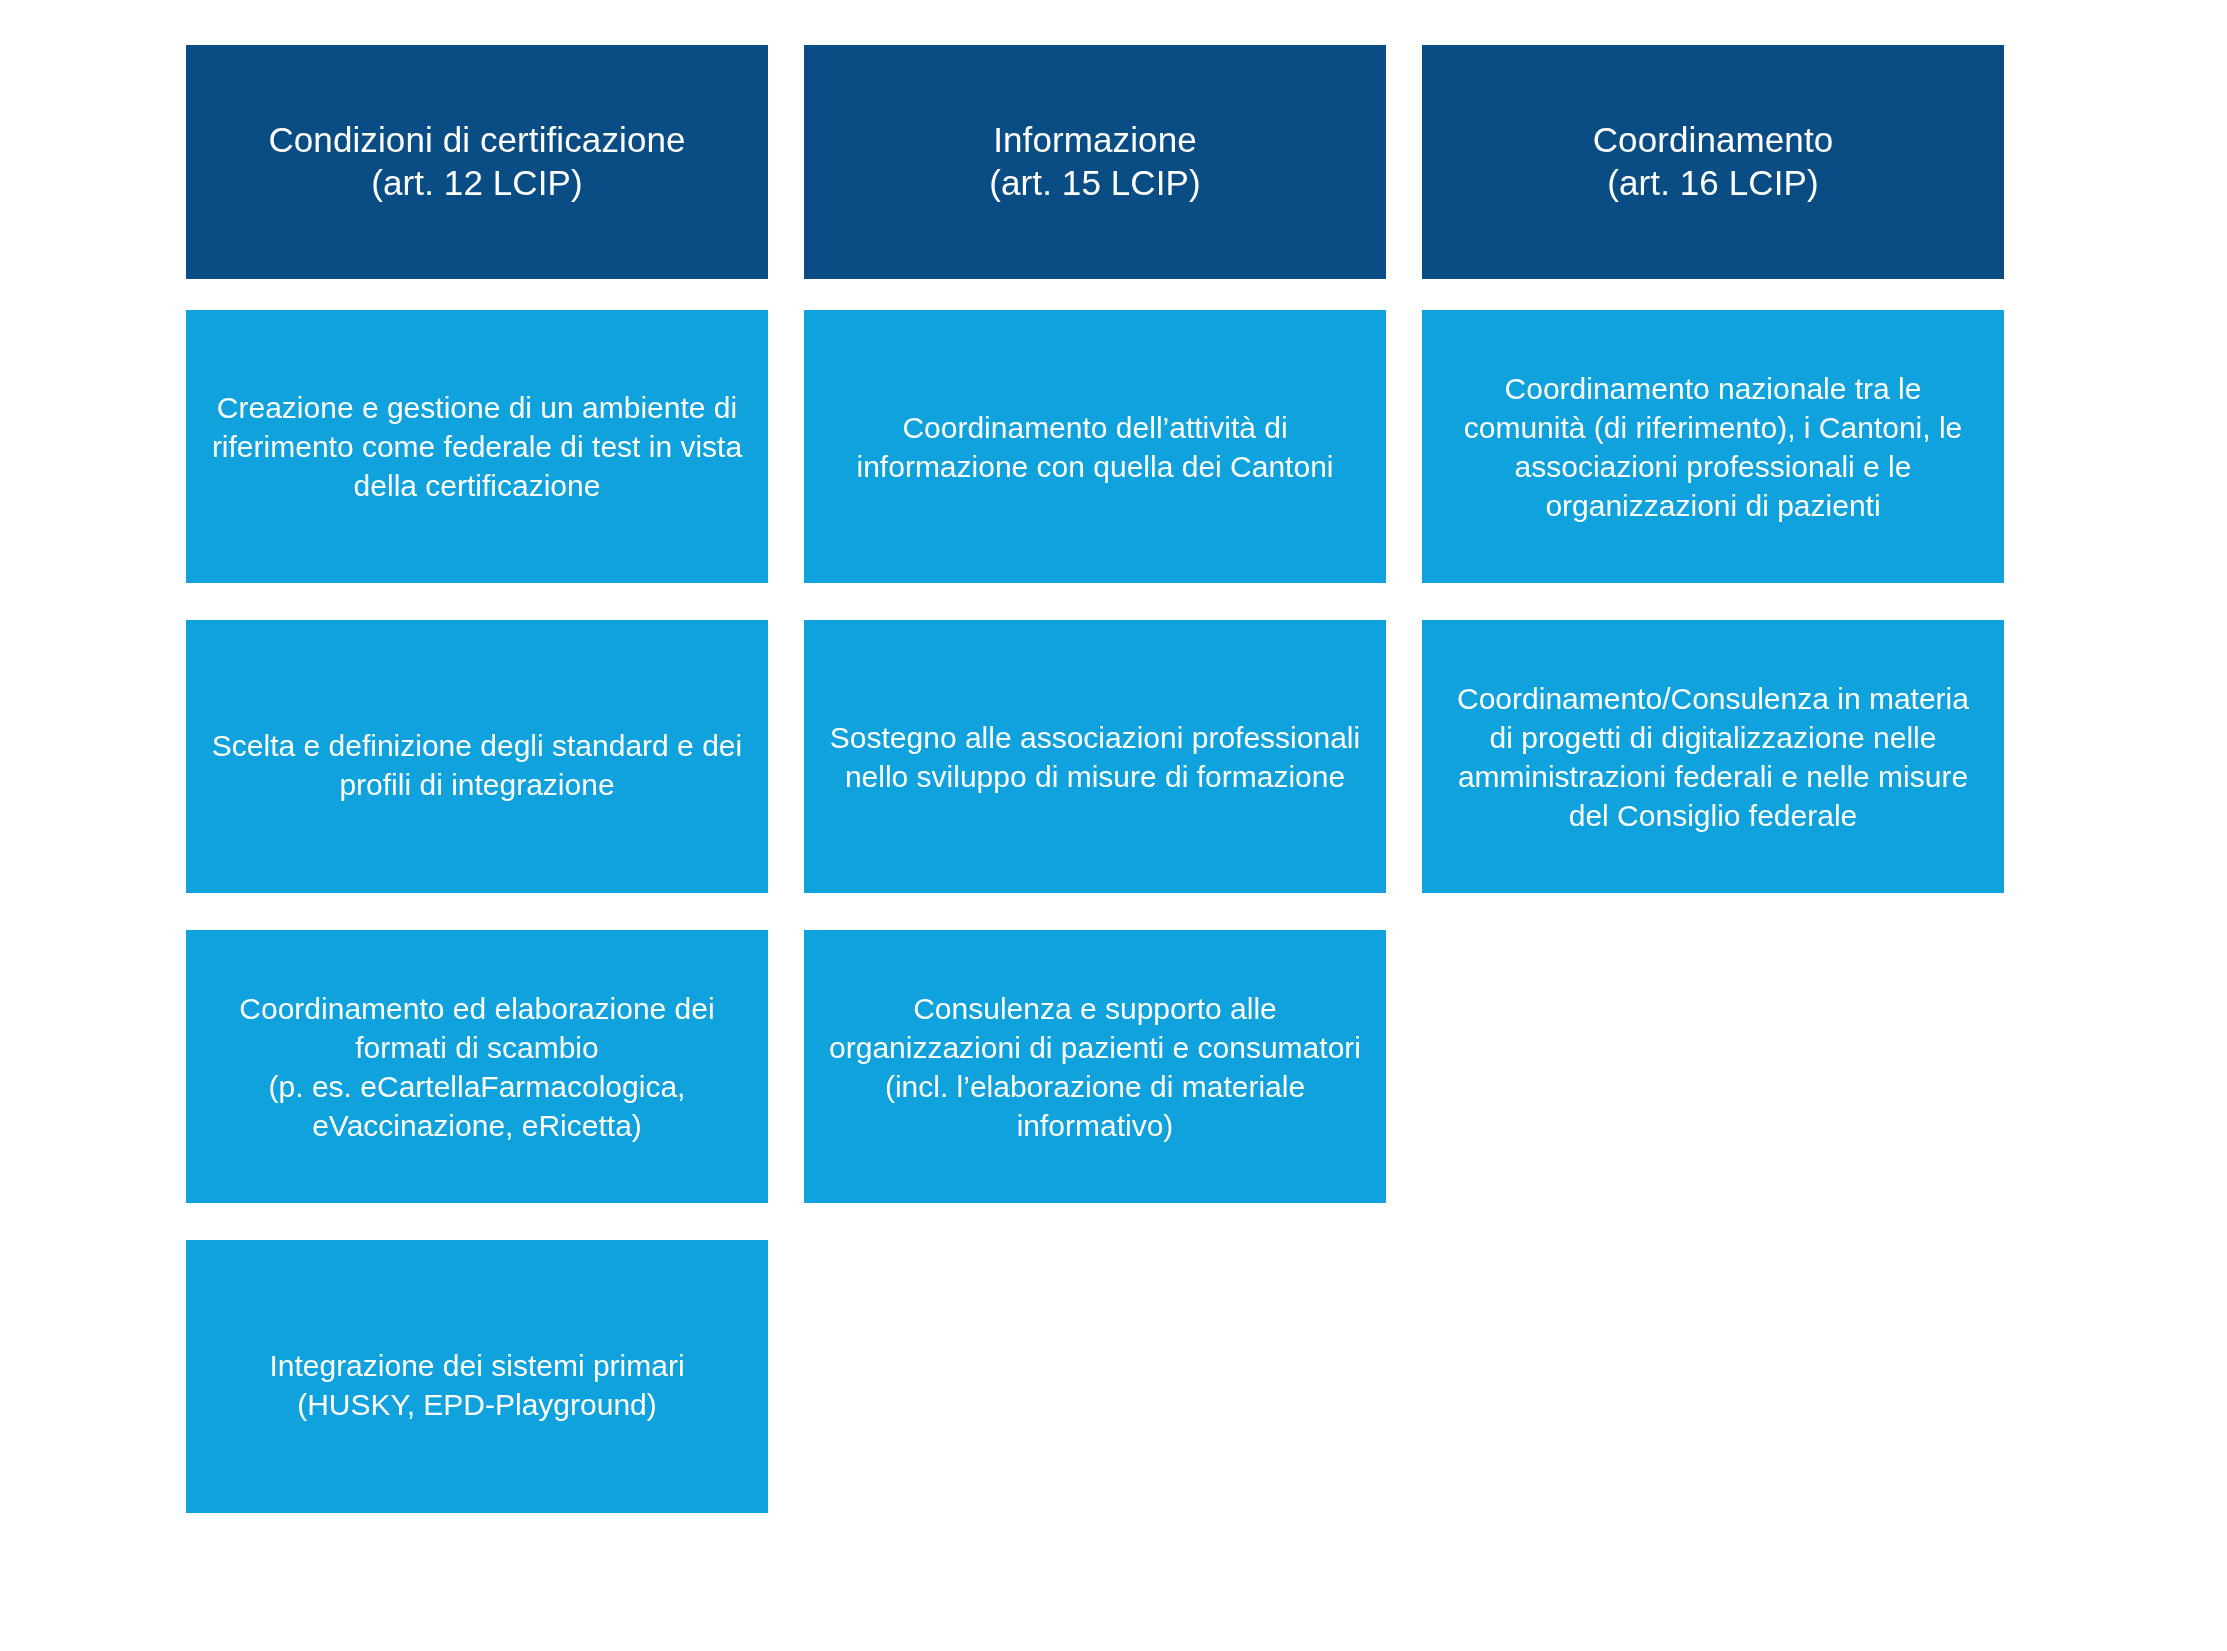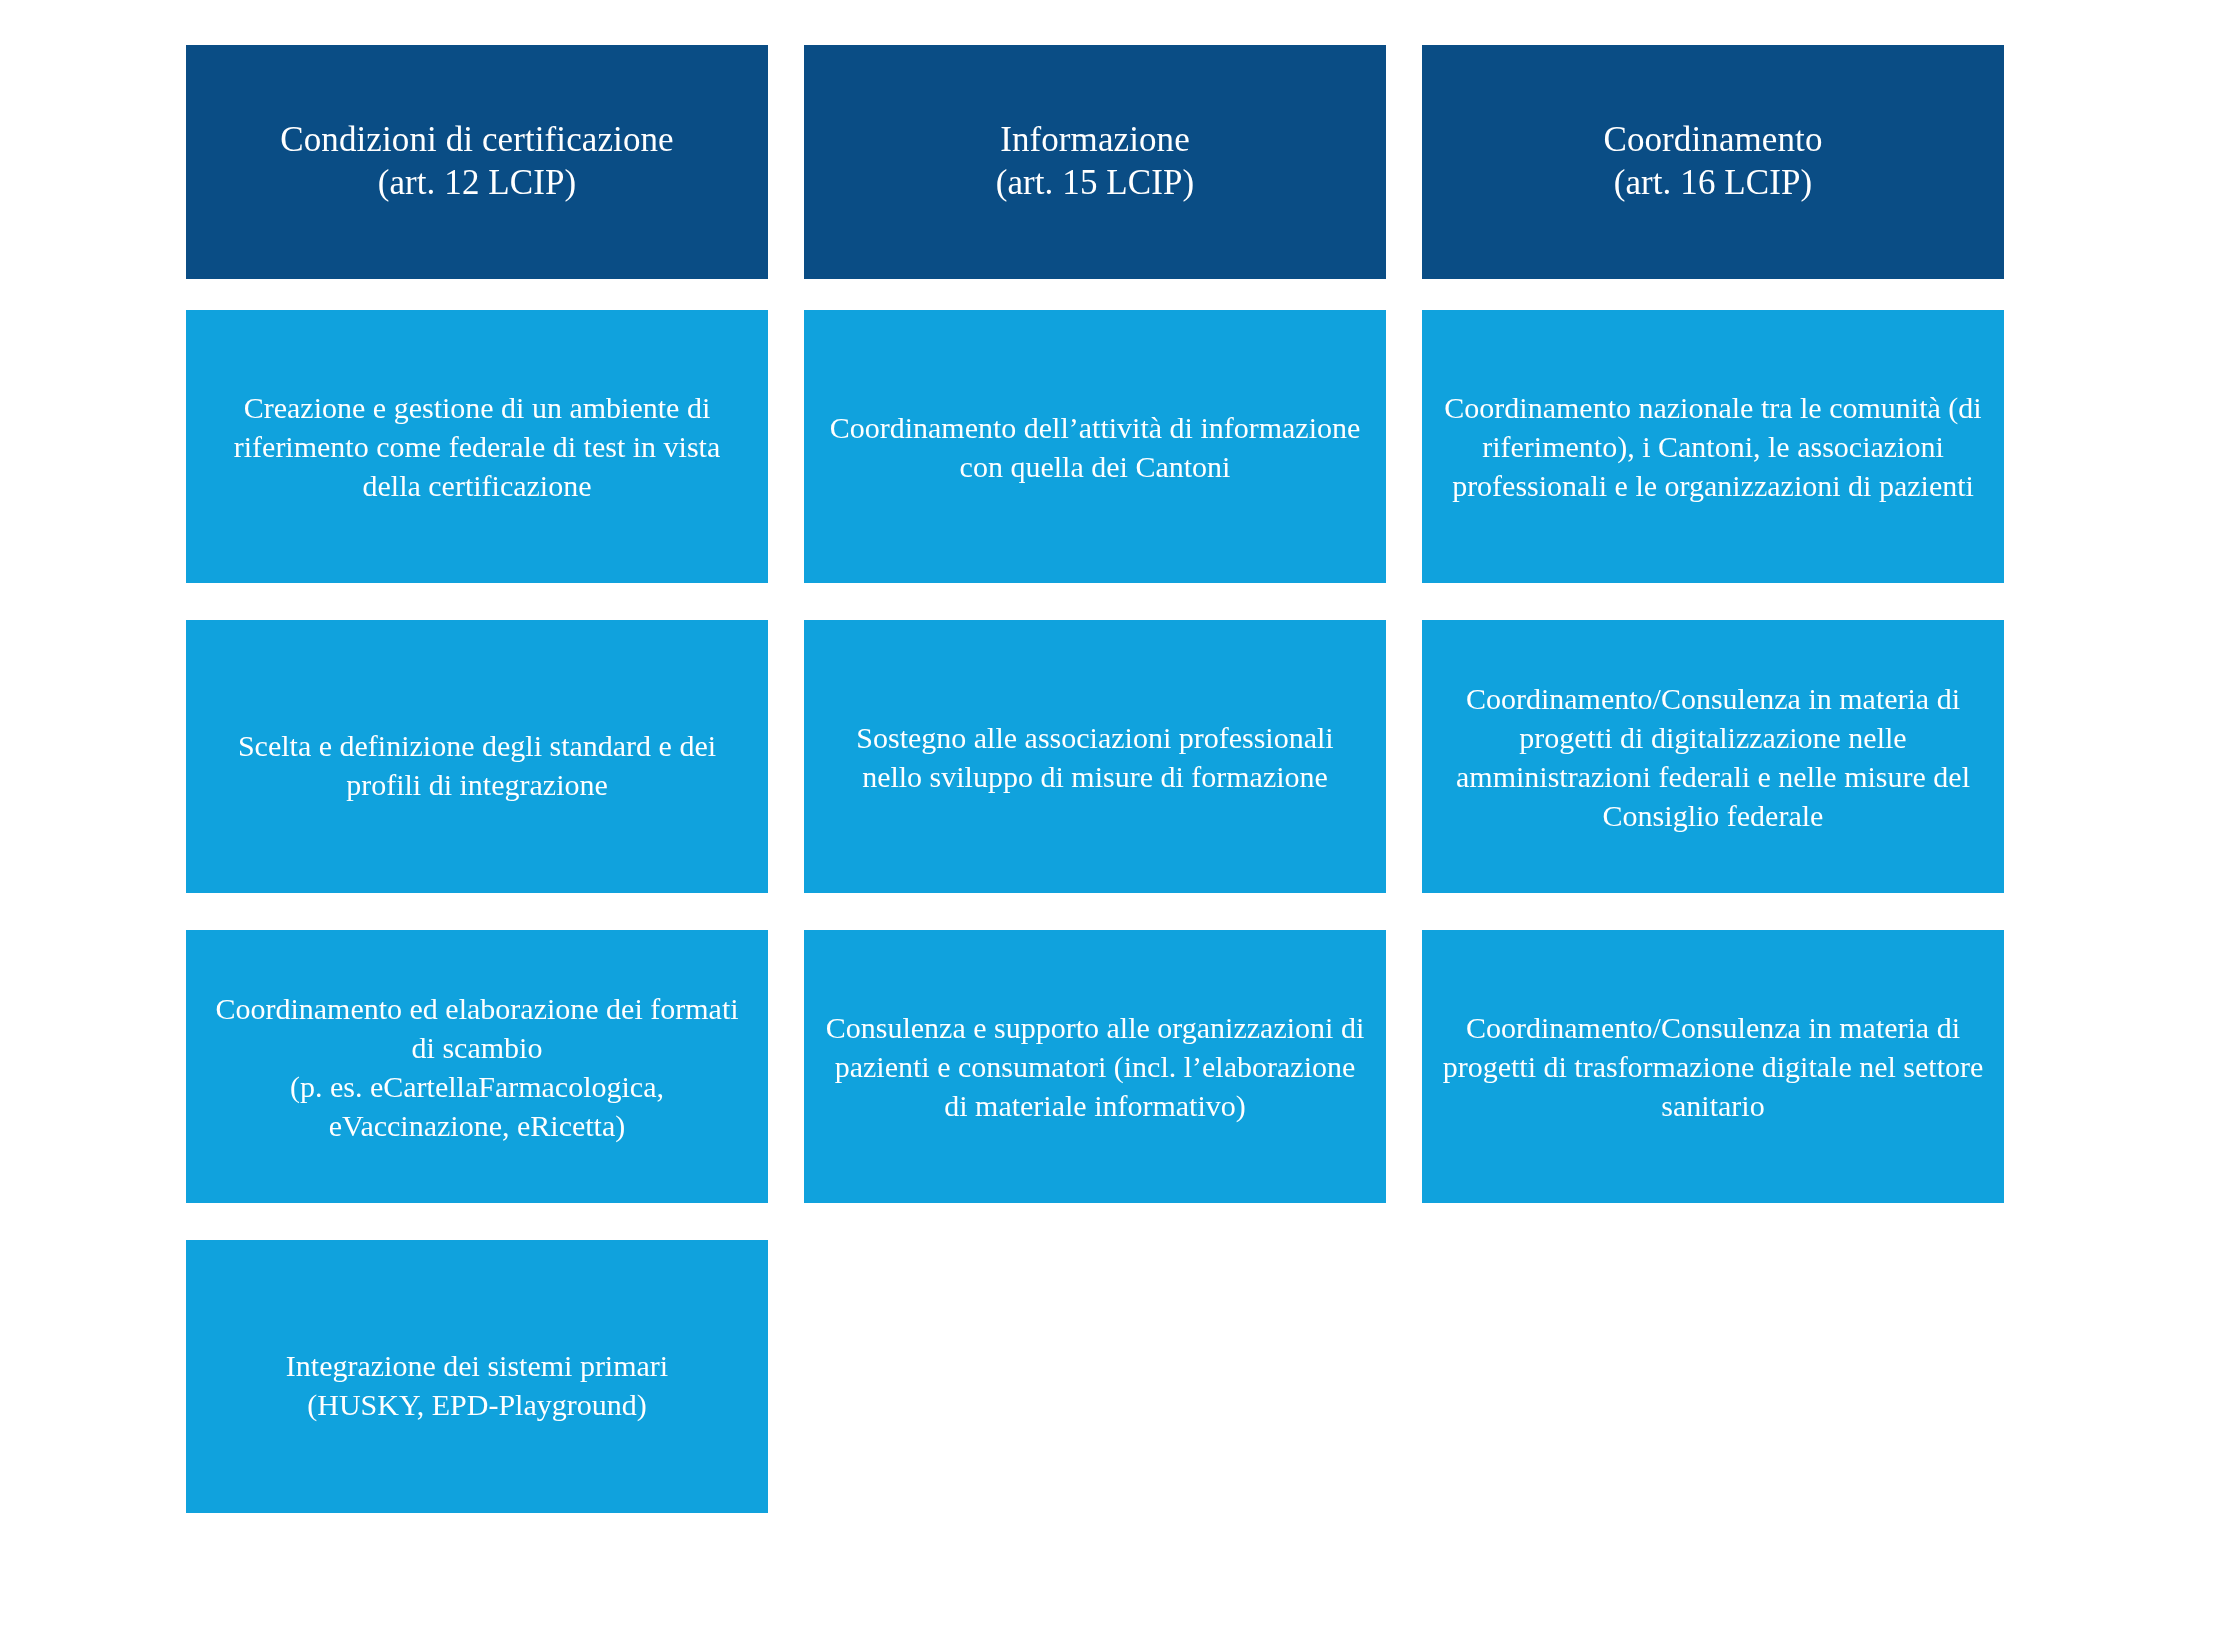--- a/index.html
+++ b/index.html
@@ -12,21 +12,20 @@
     height: 1651px;
     font-family: "Liberation Sans", sans-serif;
     overflow: hidden;
   }
 
   #board {
     position: relative;
     width: 2227px;
     height: 1651px;
     background: #ffffff;
-    font-family: Liberation Serif, serif;
   }
 
   .column {
     position: absolute;
     top: 45px;
     width: 582px;
   }
 
   #col-0 { left: 186px; }
   #col-1 { left: 804px; }
@@ -134,20 +133,17 @@
     <div class="header-card">
       <div class="header-text">Coordinamento
 (art. 16 LCIP)</div>
     </div>
     <div class="item-card align-mid">
       <div class="item-text">Coordinamento nazionale tra le comunità (di riferimento), i Cantoni, le associazioni professionali e le organizzazioni di pazienti</div>
     </div>
     <div class="item-card align-mid">
       <div class="item-text">Coordinamento/Consulenza in materia di progetti di digitalizzazione nelle amministrazioni federali e nelle misure del Consiglio federale</div>
     </div>
-    <div class="item-card align-mid">
-      <div class="item-text">Coordinamento/Consulenza in materia di progetti di trasformazione digitale nel settore sanitario</div>
-    </div>
     <div class="spacer-cell"></div>
   </div>
 
 </div>
 
 
 </body></html>

